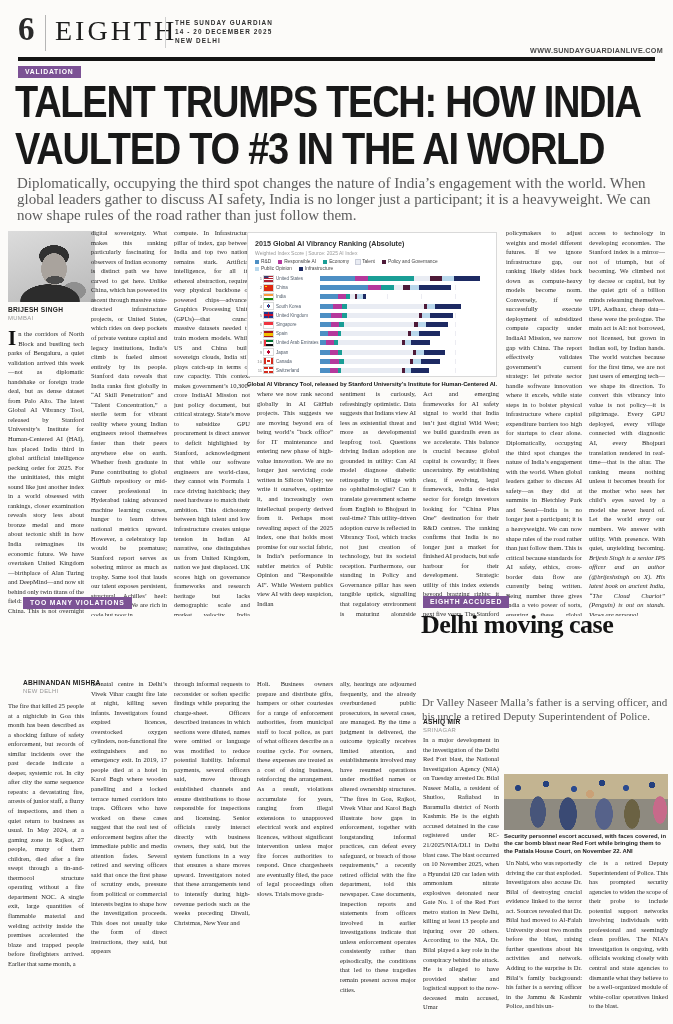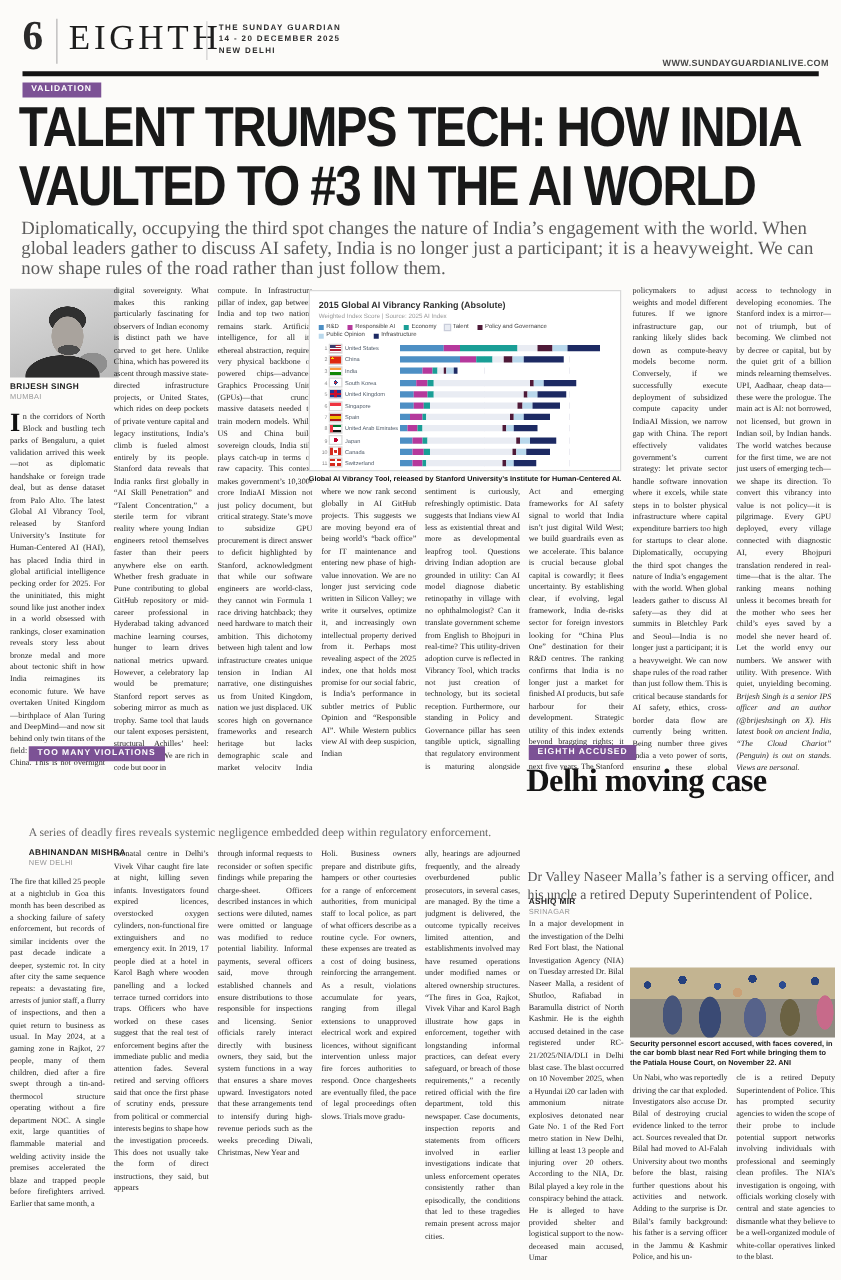--- a/index.html
+++ b/index.html
@@ -310,21 +310,20 @@
             <span class="seg" style="width: 17.6px; background: rgb(29, 42, 99);"></span>
           </span>
         </div>
       </div>
   </div>
   <div id="chart-cap">Global AI Vibrancy Tool, released by Stanford University’s Institute for Human-Centered AI.</div>
 
   <div class="kicker" id="kick-fire" style="background: rgb(124, 82, 149);">TOO MANY VIOLATIONS</div>
   <div id="fire-hl">
   </div>
-  <div id="fire-sf">A series of deadly fires reveals systemic negligence embedded deep within regulatory enforcement.</div>
   <div class="byname" style="left:23px;top:679px;">ABHINANDAN MISHRA</div>
   <div class="byplace" style="left:23px;top:688px;">NEW DELHI</div>
   <div class="bcol" id="fc1">The fire that killed 25 people at a nightclub in Goa this month has been described as a shocking failure of safety enforcement, but records of similar incidents over the past decade indicate a deeper, systemic rot. In city after city the same sequence repeats: a devastating fire, arrests of junior staff, a flurry of inspections, and then a quiet return to business as usual. In May 2024, at a gaming zone in Rajkot, 27 people, many of them children, died after a fire swept through a tin-and-thermocol structure operating without a fire department NOC. A single exit, large quantities of flammable material and welding activity inside the premises accelerated the blaze and trapped people before firefighters arrived. Earlier that same month, a</div>
   <div class="bcol" id="fc2">neonatal centre in Delhi’s Vivek Vihar caught fire late at night, killing seven infants. Investigators found expired licences, overstocked oxygen cylinders, non-functional fire extinguishers and no emergency exit. In 2019, 17 people died at a hotel in Karol Bagh where wooden panelling and a locked terrace turned corridors into traps. Officers who have worked on these cases suggest that the real test of enforcement begins after the immediate public and media attention fades. Several retired and serving officers said that once the first phase of scrutiny ends, pressure from political or commercial interests begins to shape how the investigation proceeds. This does not usually take the form of direct instructions, they said, but appears</div>
   <div class="bcol" id="fc3">through informal requests to reconsider or soften specific findings while preparing the charge-sheet. Officers described instances in which sections were diluted, names were omitted or language was modified to reduce potential liability. Informal payments, several officers said, move through established channels and ensure distributions to those responsible for inspections and licensing. Senior officials rarely interact directly with business owners, they said, but the system functions in a way that ensures a share moves upward. Investigators noted that these arrangements tend to intensify during high-revenue periods such as the weeks preceding Diwali, Christmas, New Year and</div>
   <div class="bcol" id="fc4">Holi. Business owners prepare and distribute gifts, hampers or other courtesies for a range of enforcement authorities, from municipal staff to local police, as part of what officers describe as a routine cycle. For owners, these expenses are treated as a cost of doing business, reinforcing the arrangement. As a result, violations accumulate for years, ranging from illegal extensions to unapproved electrical work and expired licences, without significant intervention unless major fire forces authorities to respond. Once chargesheets are eventually filed, the pace of legal proceedings often slows. Trials move gradu-</div>
   <div class="bcol" id="fc5">ally, hearings are adjourned frequently, and the already overburdened public prosecutors, in several cases, are managed. By the time a judgment is delivered, the outcome typically receives limited attention, and establishments involved may have resumed operations under modified names or altered ownership structures. “The fires in Goa, Rajkot, Vivek Vihar and Karol Bagh illustrate how gaps in enforcement, together with longstanding informal practices, can defeat every safeguard, or breach of those requirements,” a recently retired official with the fire department, told this newspaper. Case documents, inspection reports and statements from officers involved in earlier investigations indicate that unless enforcement operates consistently rather than episodically, the conditions that led to these tragedies remain present across major cities.</div>
 
   <div class="kicker" id="kick-blast" style="background: rgb(124, 82, 149);">EIGHTH ACCUSED</div>
   <div id="blast-hl">

